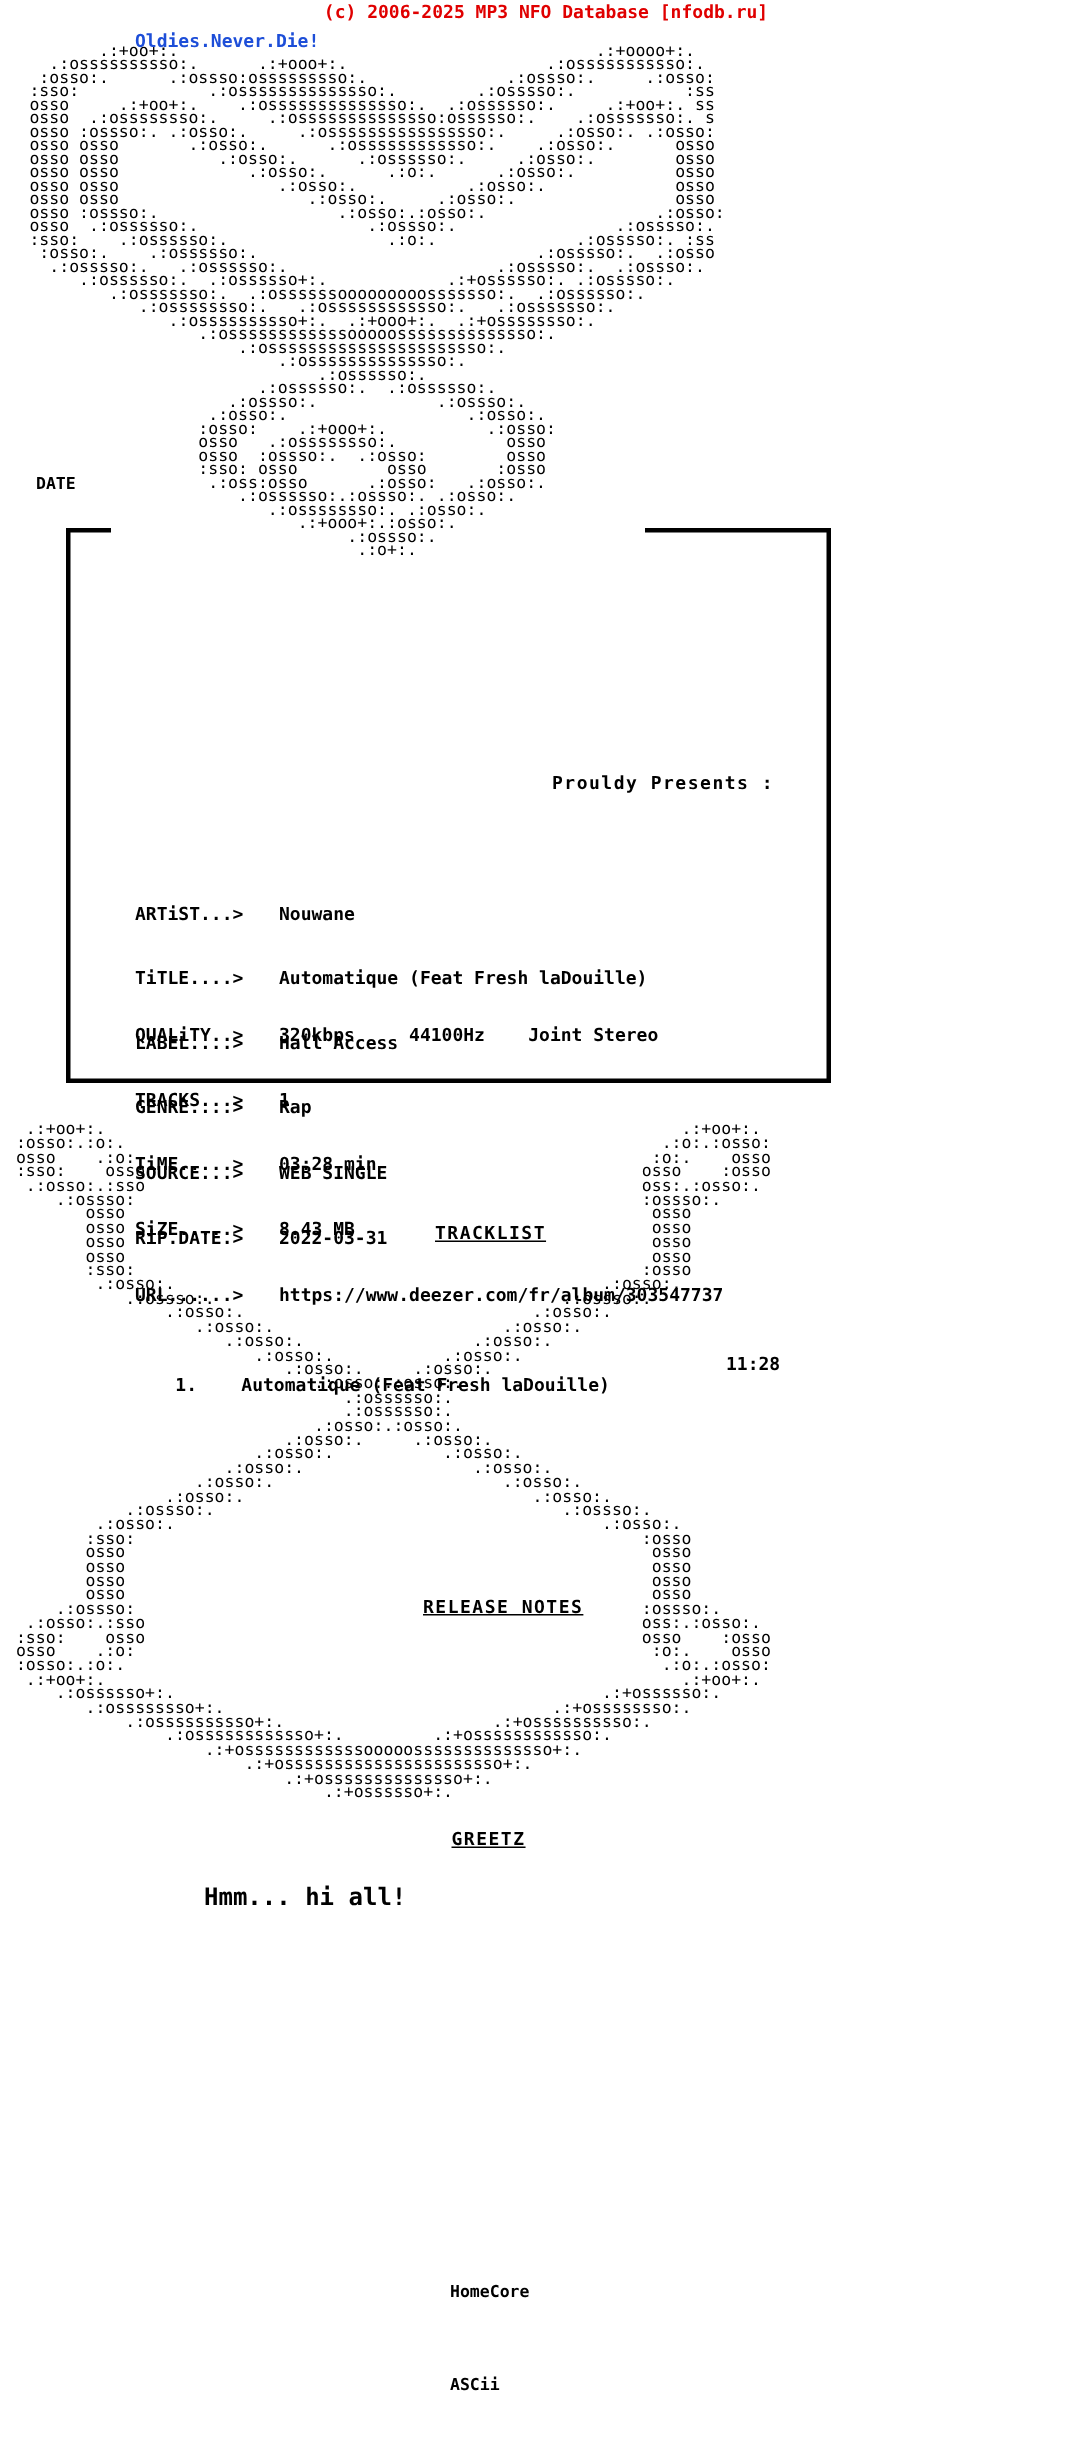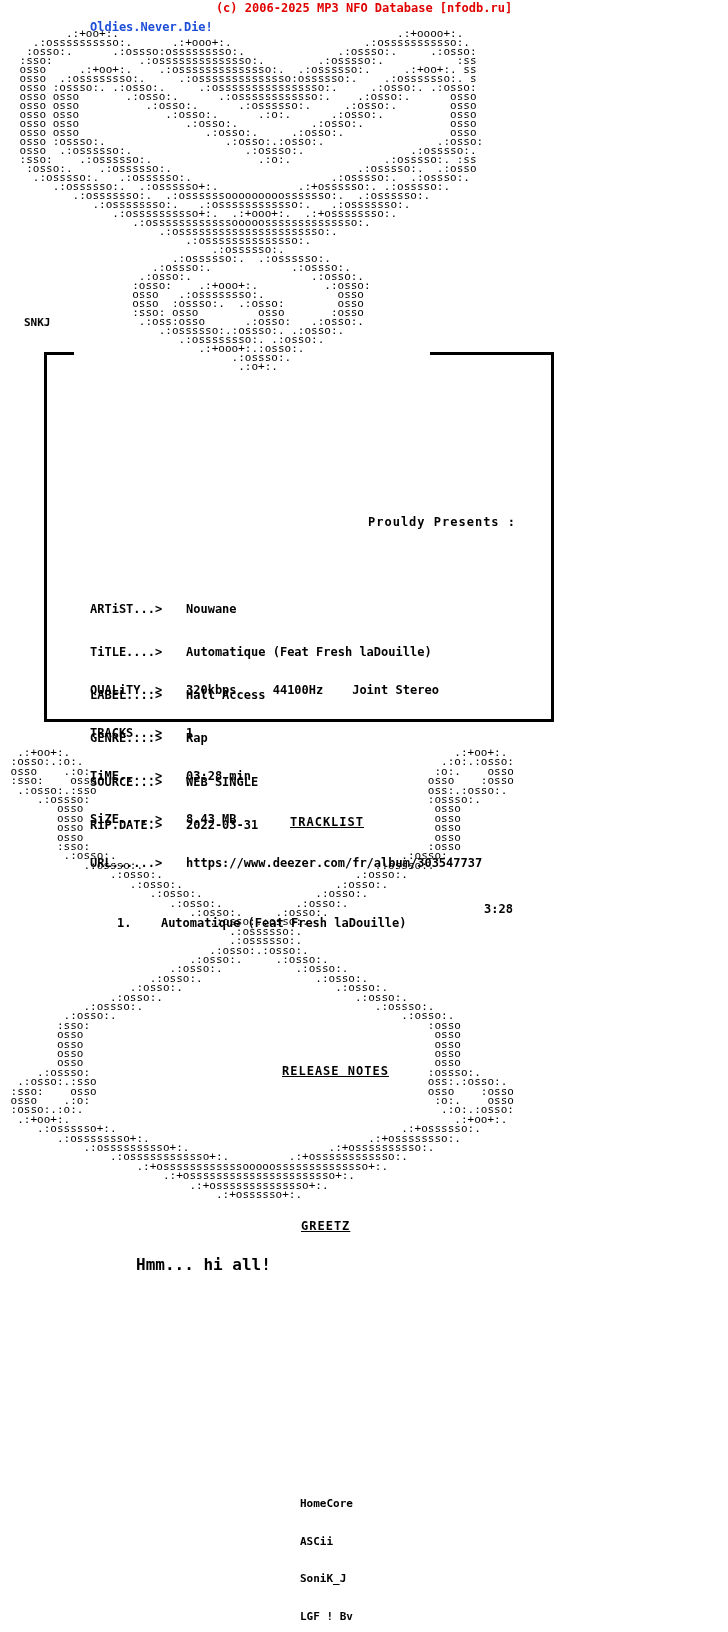--- a/index.html
+++ b/index.html
@@ -185,21 +185,21 @@
   
   #credits {
     position: absolute;
     top: 1473px;
     left: 300px;
     font-size: 11px;
     font-weight: bold;
     line-height: 12.5px;
     white-space: pre;
   }
-  #credits span { display: block; }
+  #credits span { display: block; margin-top: 24px; }
 </style>
 </head>
 <body>
 
 <div id="copyright">(c) 2006-2025 MP3 NFO Database [nfodb.ru]</div>
 
 <pre class="ascii" id="logo-art">                                                                      
         .:+oo+:.                                          .:+oooo+:.  
    .:ossssssssso:.      .:+ooo+:.                    .:osssssssssso:.
   :osso:.      .:ossso:osssssssso:.              .:ossso:.     .:osso:
@@ -235,21 +235,21 @@
                    .:oss:osso      .:osso:   .:osso:.                 
                       .:ossssso:.:ossso:. .:osso:.                    
                          .:ossssssso:. .:osso:.                       
                             .:+ooo+:.:osso:.                          
                                  .:ossso:.                            
                                   .:o+:.                              
 </pre>
 
 <div id="tagline">Oldies.Never.Die!</div>
 
-<div id="signature">SNKJ</div>
+<div id="signature">DATE</div>
 
 <div id="info-box-top-left"></div>
 <div id="info-box-top-right"></div>
 <div id="info-box"></div>
 
 <div id="presents">Prouldy Presents :</div>
 
 <div id="meta-block">
   <span class="row"><span class="key">ARTiST...&gt;</span><span class="val">Nouwane</span></span>
   <span class="row"><span class="key">TiTLE....&gt;</span><span class="val">Automatique (Feat Fresh laDouille)</span></span>
@@ -318,21 +318,21 @@
 </pre>
 
 <div class="section-title" id="tracklist-title">TRACKLIST</div>
 
 <div class="section-title" id="notes-title">RELEASE NOTES</div>
 
 <div class="section-title" id="greetz-title">GREETZ</div>
 
 <div id="tracklist">
   <span class="track-row">
-    <span class="tnum">1.</span><span class="ttitle">Automatique (Feat Fresh laDouille)</span><span class="ttime">3:28</span>
+    <span class="tnum">1.</span><span class="ttitle">Automatique (Feat Fresh laDouille)</span><span class="ttime">11:28</span>
   </span>
 </div>
 
 <div id="greetz-text">Hmm... hi all!</div>
 
 <div id="credits">
   <span>HomeCore</span>
   <span>ASCii</span>
   <span>SoniK_J</span>
   <span>LGF ! Bv</span>

